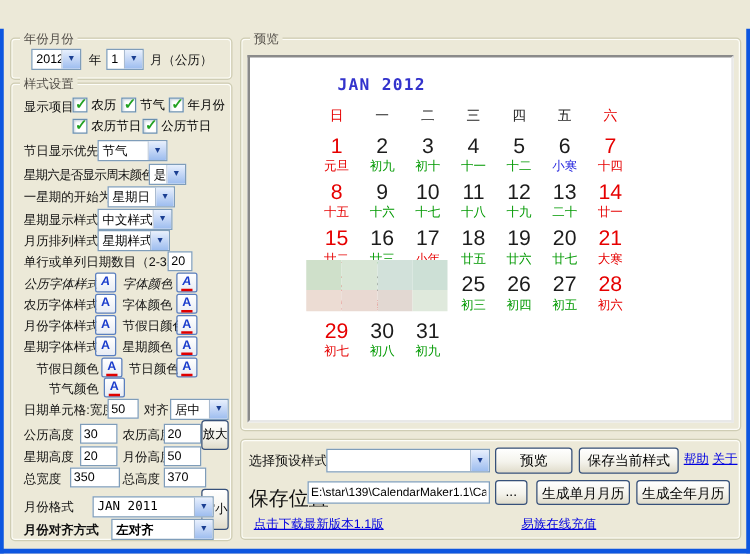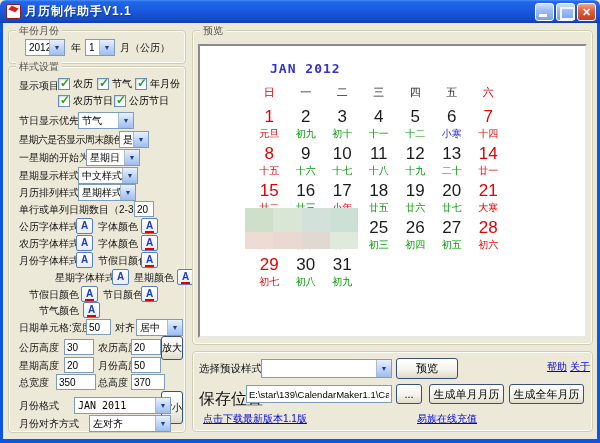--- a/index.html
+++ b/index.html
@@ -60,29 +60,20 @@
   .mtile { flex:1; }
 
   
   .arow { position:absolute; left:0; right:0; height:22px; }
 </style>
 </head>
 <body>
 
 <div id="window">
 
-  <div class="titlebar">
-    <div class="app-icon"></div>
-    <span class="title-text">月历制作助手V1.1</span>
-    <div class="win-btns">
-      <div class="wbtn min"></div>
-      <div class="wbtn max"></div>
-      <div class="wbtn close">✕</div>
-    </div>
-  </div>
   <div class="edge l"></div>
   <div class="edge r"></div>
   <div class="edge b"></div>
 
   <div class="grp" style="left:8px; top:30px; width:178px; height:34px;">
     <span class="cap">年份月份</span>
     <div class="row" style="top:8px;">
       <div class="combo" style="left:6px; width:40px;">
         <span class="cbt">2012</span>
           <span class="cba">▼</span>
@@ -159,39 +150,39 @@
           <span class="cbt">星期样式</span>
           <span class="cba">▼</span>
         </div>
     </div>
 
     <div class="row" style="top:134px;">
       <span class="lbl">单行或单列日期数目（2-31）</span>
       <input class="ti" style="left: 115px; width: 20px;" value="20">
     </div>
 
-    <div class="row" style="top:151px;">
+    <div class="row" style="top:151px;font-style:italic;">
       <span class="lbl">公历字体样式</span>
       <div class="abtn" style="left:57px;"><span>A</span></div>
       <span class="lbl" style="left:79px;">字体颜色</span>
       <div class="abtn colorpick" style="left:122px;"><span>A</span></div>
     </div>
     <div class="row" style="top:168px;">
       <span class="lbl">农历字体样式</span>
       <div class="abtn" style="left:57px;"><span>A</span></div>
       <span class="lbl" style="left:79px;">字体颜色</span>
       <div class="abtn colorpick" style="left:122px;"><span>A</span></div>
     </div>
     <div class="row" style="top:185px;">
       <span class="lbl">月份字体样式</span>
       <div class="abtn" style="left:57px;"><span>A</span></div>
       <span class="lbl" style="left:79px;">节假日颜色</span>
       <div class="abtn colorpick" style="left:122px;"><span>A</span></div>
     </div>
-    <div class="row" style="top:202px;margin-left:36px;">
+    <div class="row" style="top:202px;">
       <span class="lbl">星期字体样式</span>
       <div class="abtn" style="left:57px;"><span>A</span></div>
       <span class="lbl" style="left:79px;">星期颜色</span>
       <div class="abtn colorpick" style="left:122px;"><span>A</span></div>
     </div>
     <div class="row" style="top:219px;">
       <span class="lbl in2">节假日颜色</span>
       <div class="abtn colorpick" style="left:62px;"><span>A</span></div>
       <span class="lbl" style="left:84px;">节日颜色</span>
       <div class="abtn colorpick" style="left:122px;"><span>A</span></div>
@@ -232,21 +223,21 @@
     <button class="btn vbtn" style="left:152px; top:269px; height:24px;">放大</button>
     <button class="btn vbtn" style="left:152px; top:304px; height:33px;margin-top:20px;">缩小</button>
 
     <div class="row" style="top:330px;">
       <span class="lbl">月份格式</span>
       <div class="combo" style="left:55px; width:97px;">
           <span class="cbt" style="font-family:'DejaVu Sans Mono',monospace;">JAN 2011</span>
           <span class="cba">▼</span>
         </div>
     </div>
-    <div class="row" style="top:348px;">
+    <div class="row" style="top:348px;font-weight:bold;">
       <span class="lbl">月份对齐方式</span>
       <div class="combo" style="left:70px; width:82px;">
           <span class="cbt">左对齐</span>
           <span class="cba">▼</span>
         </div>
     </div>
   </div>
 
   <div class="grp" style="left:192px; top:30px; width:401px; height:315px;">
     <span class="cap">预览</span>
@@ -349,20 +340,21 @@
   </div>
 
   <div class="grp" style="left:192px; top:351px; width:401px; height:81px;">
     <div class="arow" style="top:5px;">
       <span class="lbl" style="left:6px; top:5px; font-size:10.5px;">选择预设样式</span>
       <div class="combo" style="left:68px; top:2px; width:131px; height:19px;">
           <span class="cbt"></span>
           <span class="cba" style="line-height:17px;">▼</span>
         </div>
       <button class="btn" style="position:absolute; left:203px; top:1px; width:62px; height:21px;">预览</button>
+      <button class="btn" style="position:absolute; left:270px; top:1px; width:80px; height:21px;">保存当前样式</button>
       <a class="lnk" style="left:354px;" href="#">帮助</a>
       <a class="lnk" style="left:377px;" href="#">关于</a>
     </div>
     <div class="arow" style="top:31px;">
       <span class="lbl" style="left:6px; top:6px; font-size:16px;">保存位置</span>
       <input class="ti" style="left: 53px; top: 2px; width: 146px; height: 18px; font-size: 9.5px;" value="E:\star\139\CalendarMaker1.1\Calen">
       <button class="btn" style="position:absolute; left:203px; top:1px; width:26px; height:20px;">...</button>
       <button class="btn" style="position:absolute; left:236px; top:1px; width:75px; height:20px;">生成单月月历</button>
       <button class="btn" style="position:absolute; left:316px; top:1px; width:75px; height:20px;">生成全年月历</button>
     </div>

